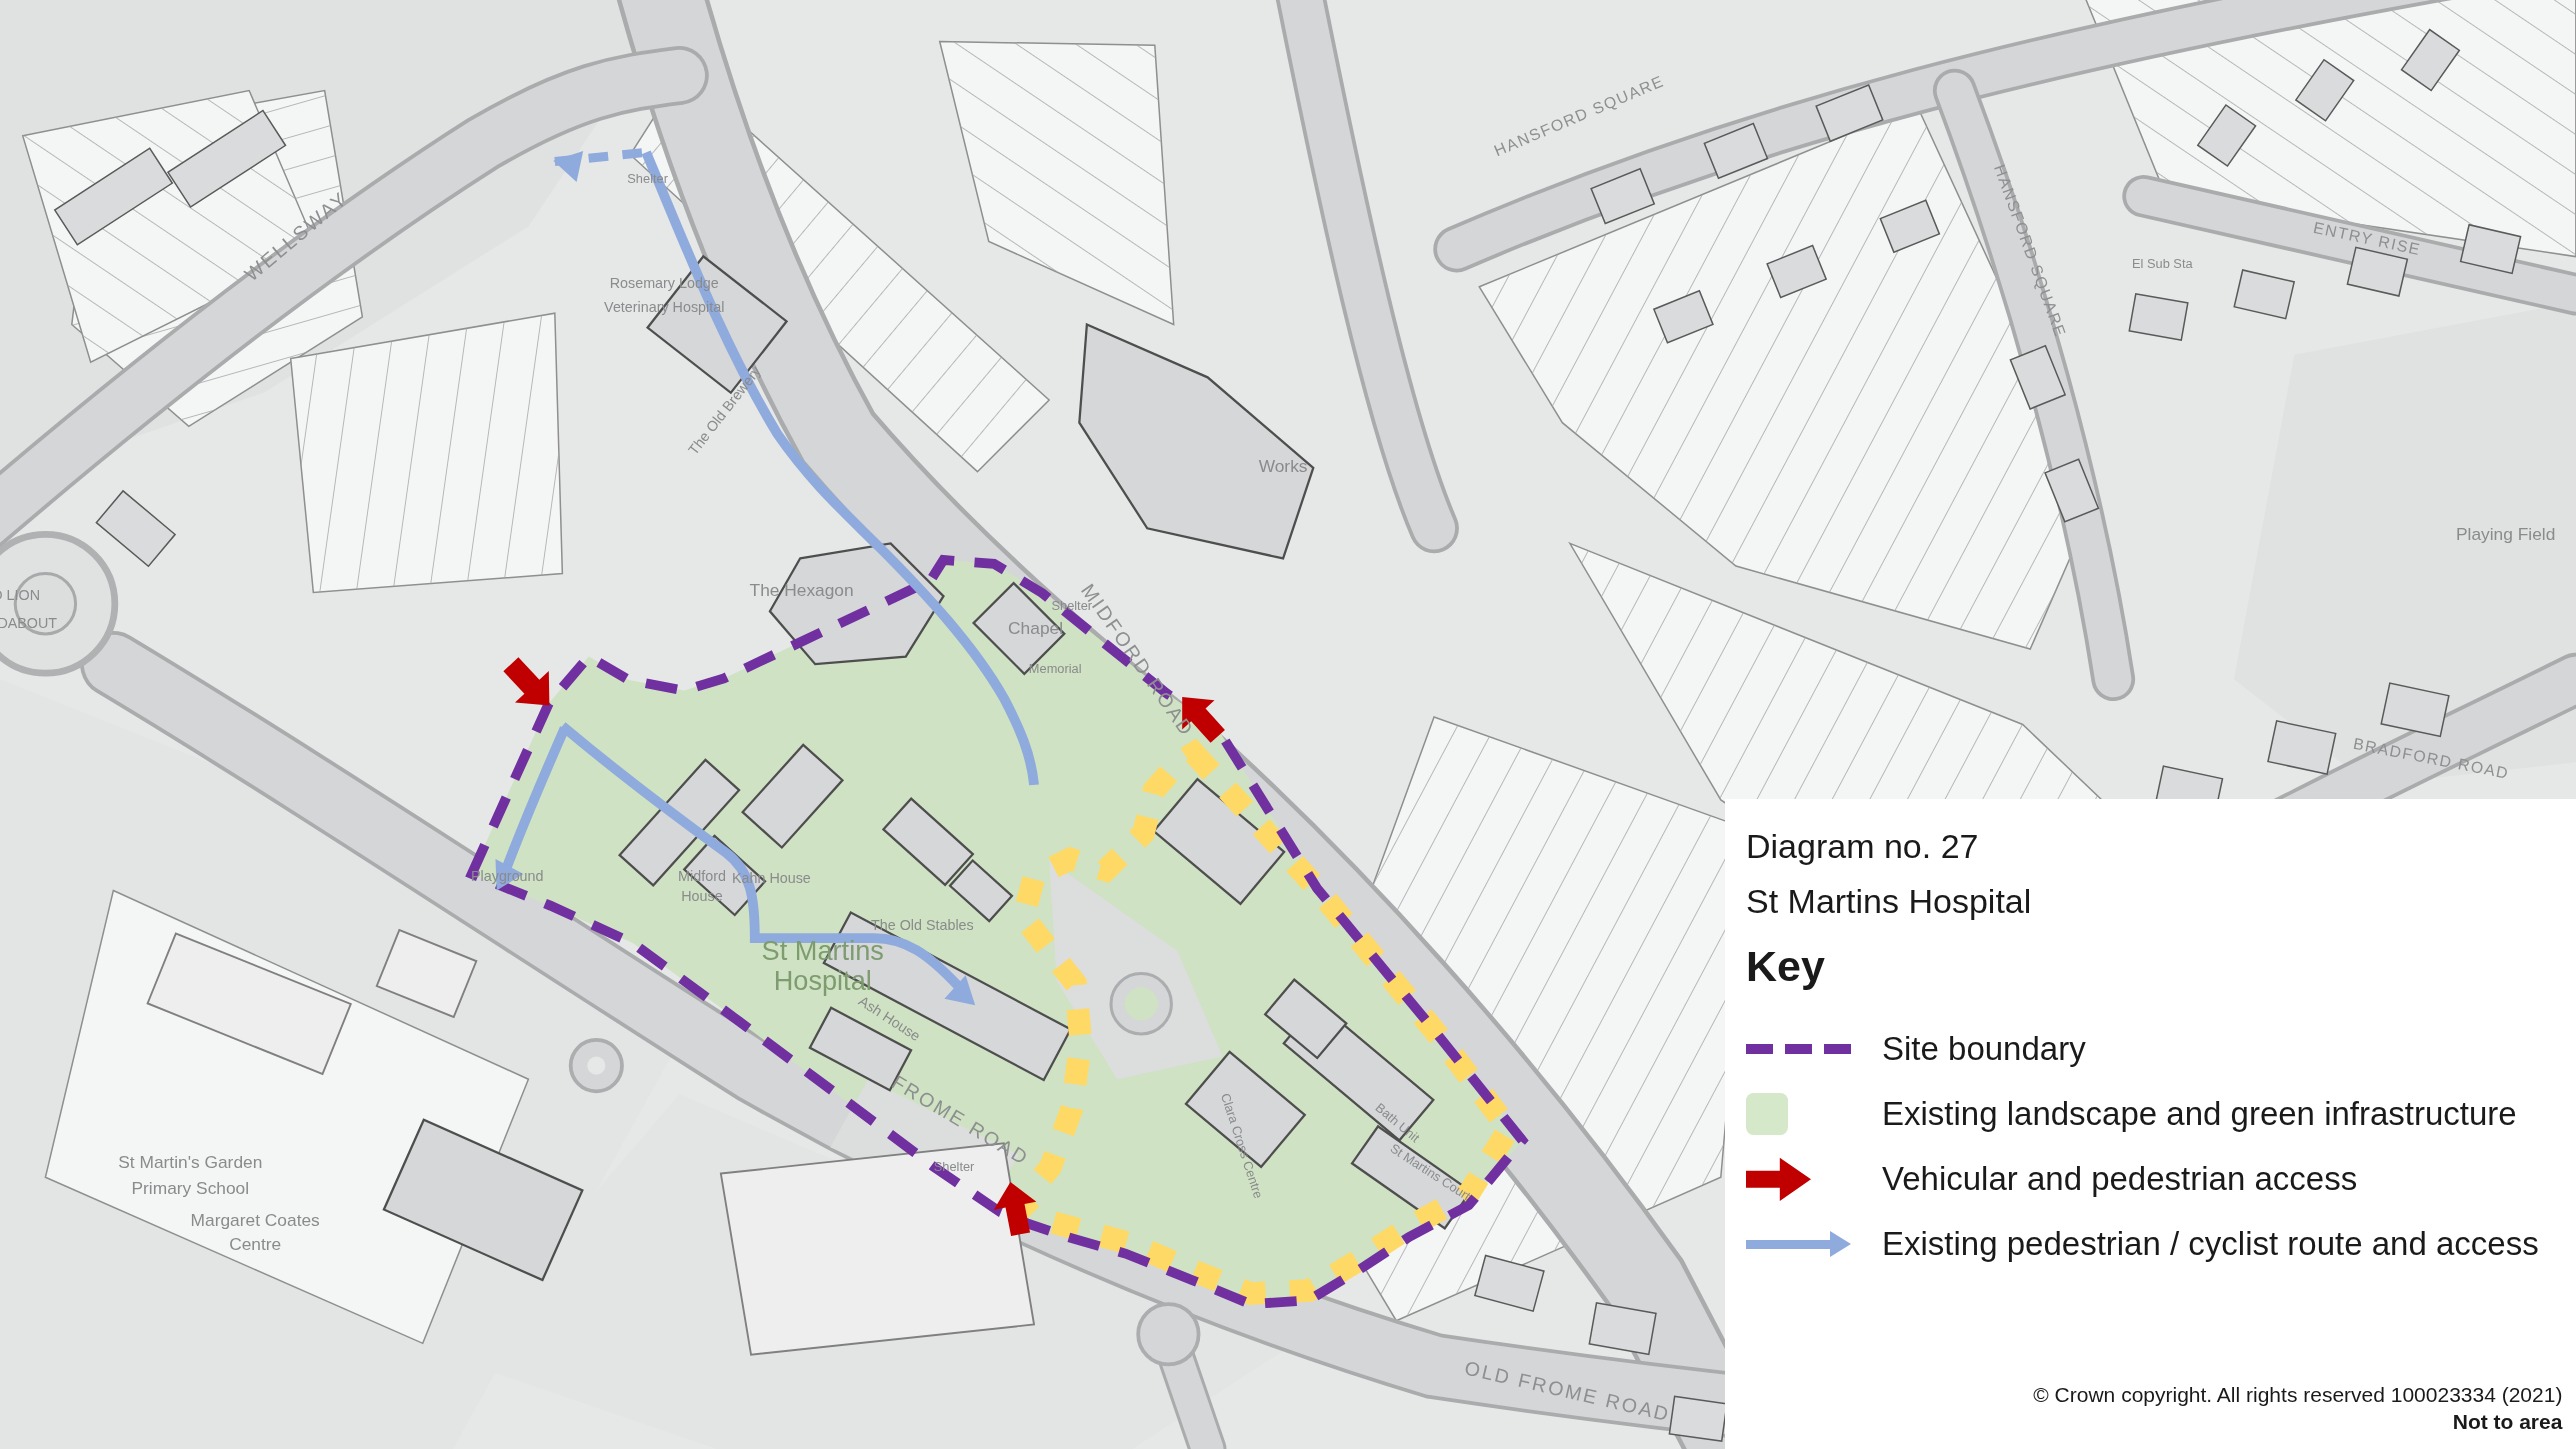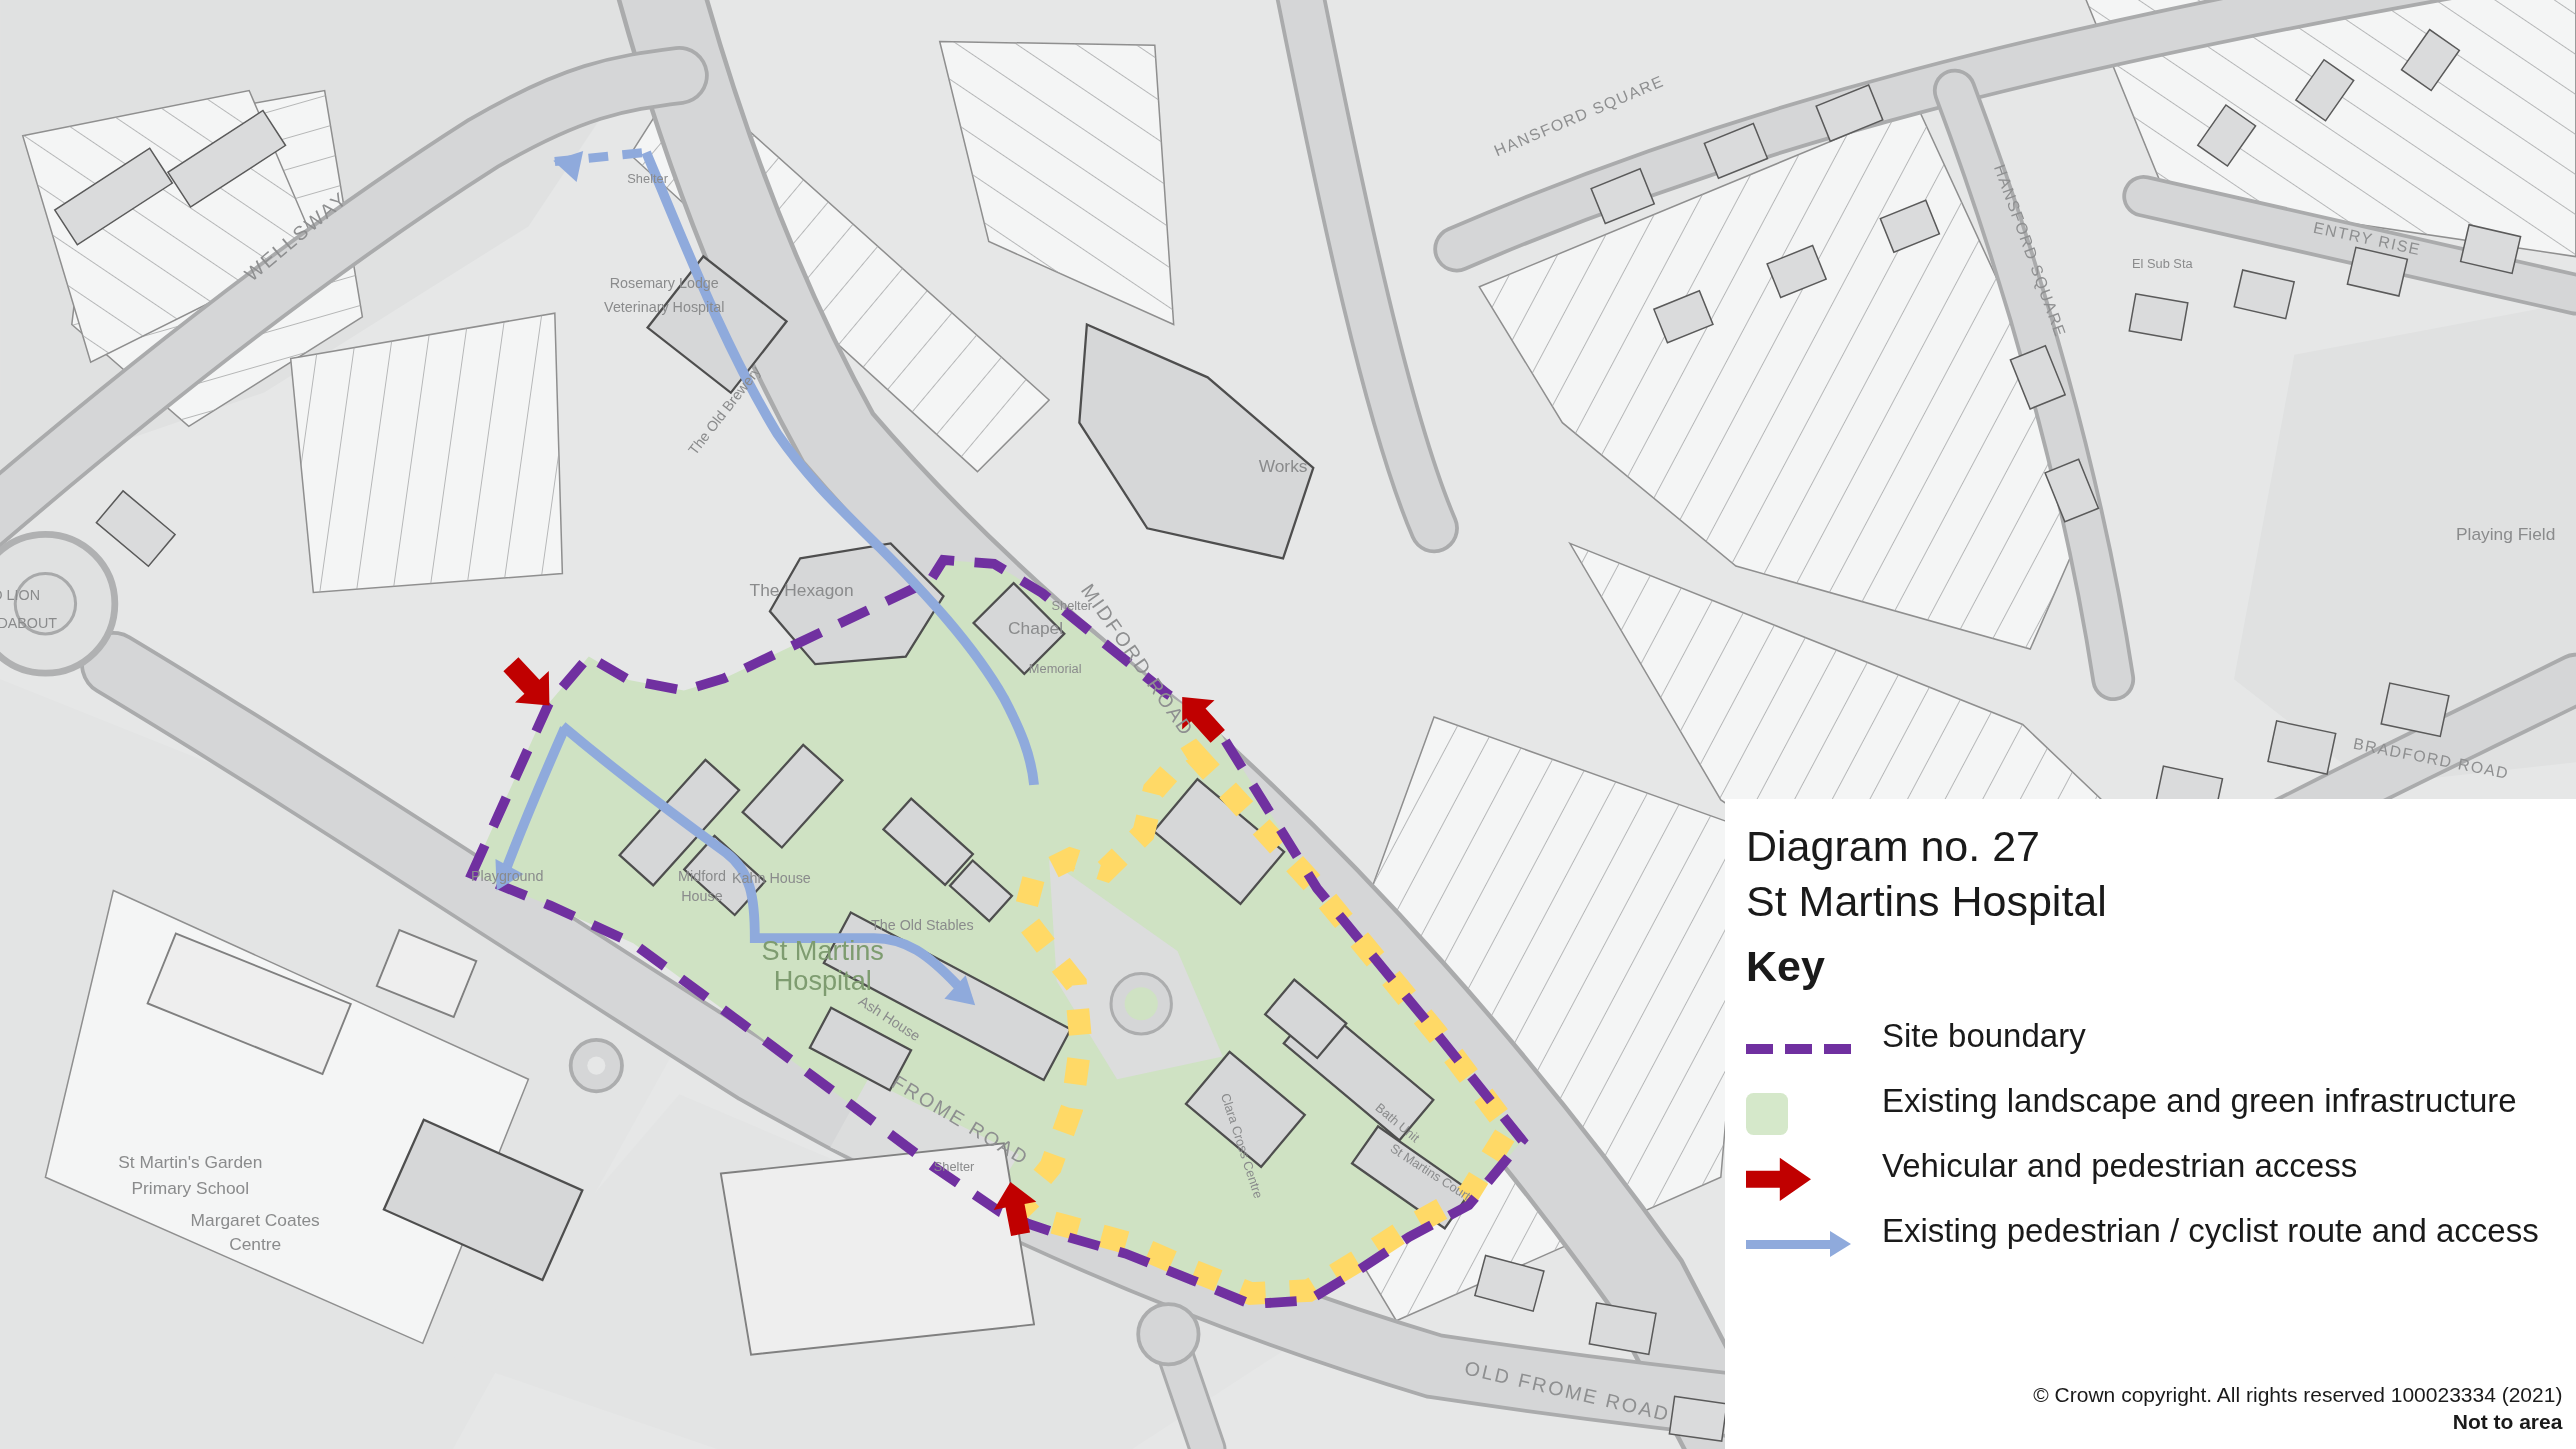--- a/index.html
+++ b/index.html
@@ -32,24 +32,24 @@
   .rlabel{fill:#8e8f90;font-size:26px;letter-spacing:3px;text-anchor:middle}
   .rlabel.sm{font-size:21px;letter-spacing:2px}
   .plabel{fill:#8a8b8c;font-size:23px;text-anchor:middle}
   .plabel.sm{font-size:19px}
   .plabel.xs{font-size:17px}
   .hosplabel{fill:var(--hospital_text);font-size:36px;text-anchor:middle}
 
   
   .legend{position:absolute;left:1725px;top:799px;width:851px;height:651px;
     background:#ffffff;color:#1a1a1a;padding:19.6px 15px 0 21px}
-  .legend .title{font-size:43px;line-height:55px;font-weight:400}
+  .legend .title{font-size:34px;line-height:55px;font-weight:400}
   .legend .key{font-size:43px;line-height:55px;font-weight:700;margin-top:10.6px}
   .lrows{margin-top:22.6px}
-  .lrow{display:flex;height:65px}
+  .lrow{display:flex;align-items:center;height:65px}
   .sw{flex:0 0 136px;display:flex;align-items:center}
   .llabel{font-size:33px}
   .sw-purple{width:115px;height:9.8px;
     background:repeating-linear-gradient(90deg,var(--purple) 0 27px,transparent 27px 39px)}
   .sw-green{width:42px;height:42px;background:var(--green_fill);border-radius:7.5px}
   .sw-red{width:65px;height:47px;background:var(--red);
     clip-path:polygon(0 32%,52% 32%,52% 4%,100% 50%,52% 96%,52% 68%,0 68%)}
   .sw-line{position:relative;width:85px;height:9px;background:var(--blue);margin-right:22.6px}
   .sw-line.dash{background:repeating-linear-gradient(90deg,var(--blue) 0 18px,transparent 18px 31px)}
   .sw-line::after{content:"";position:absolute;right:-19.6px;top:-9px;width:0;height:0;

